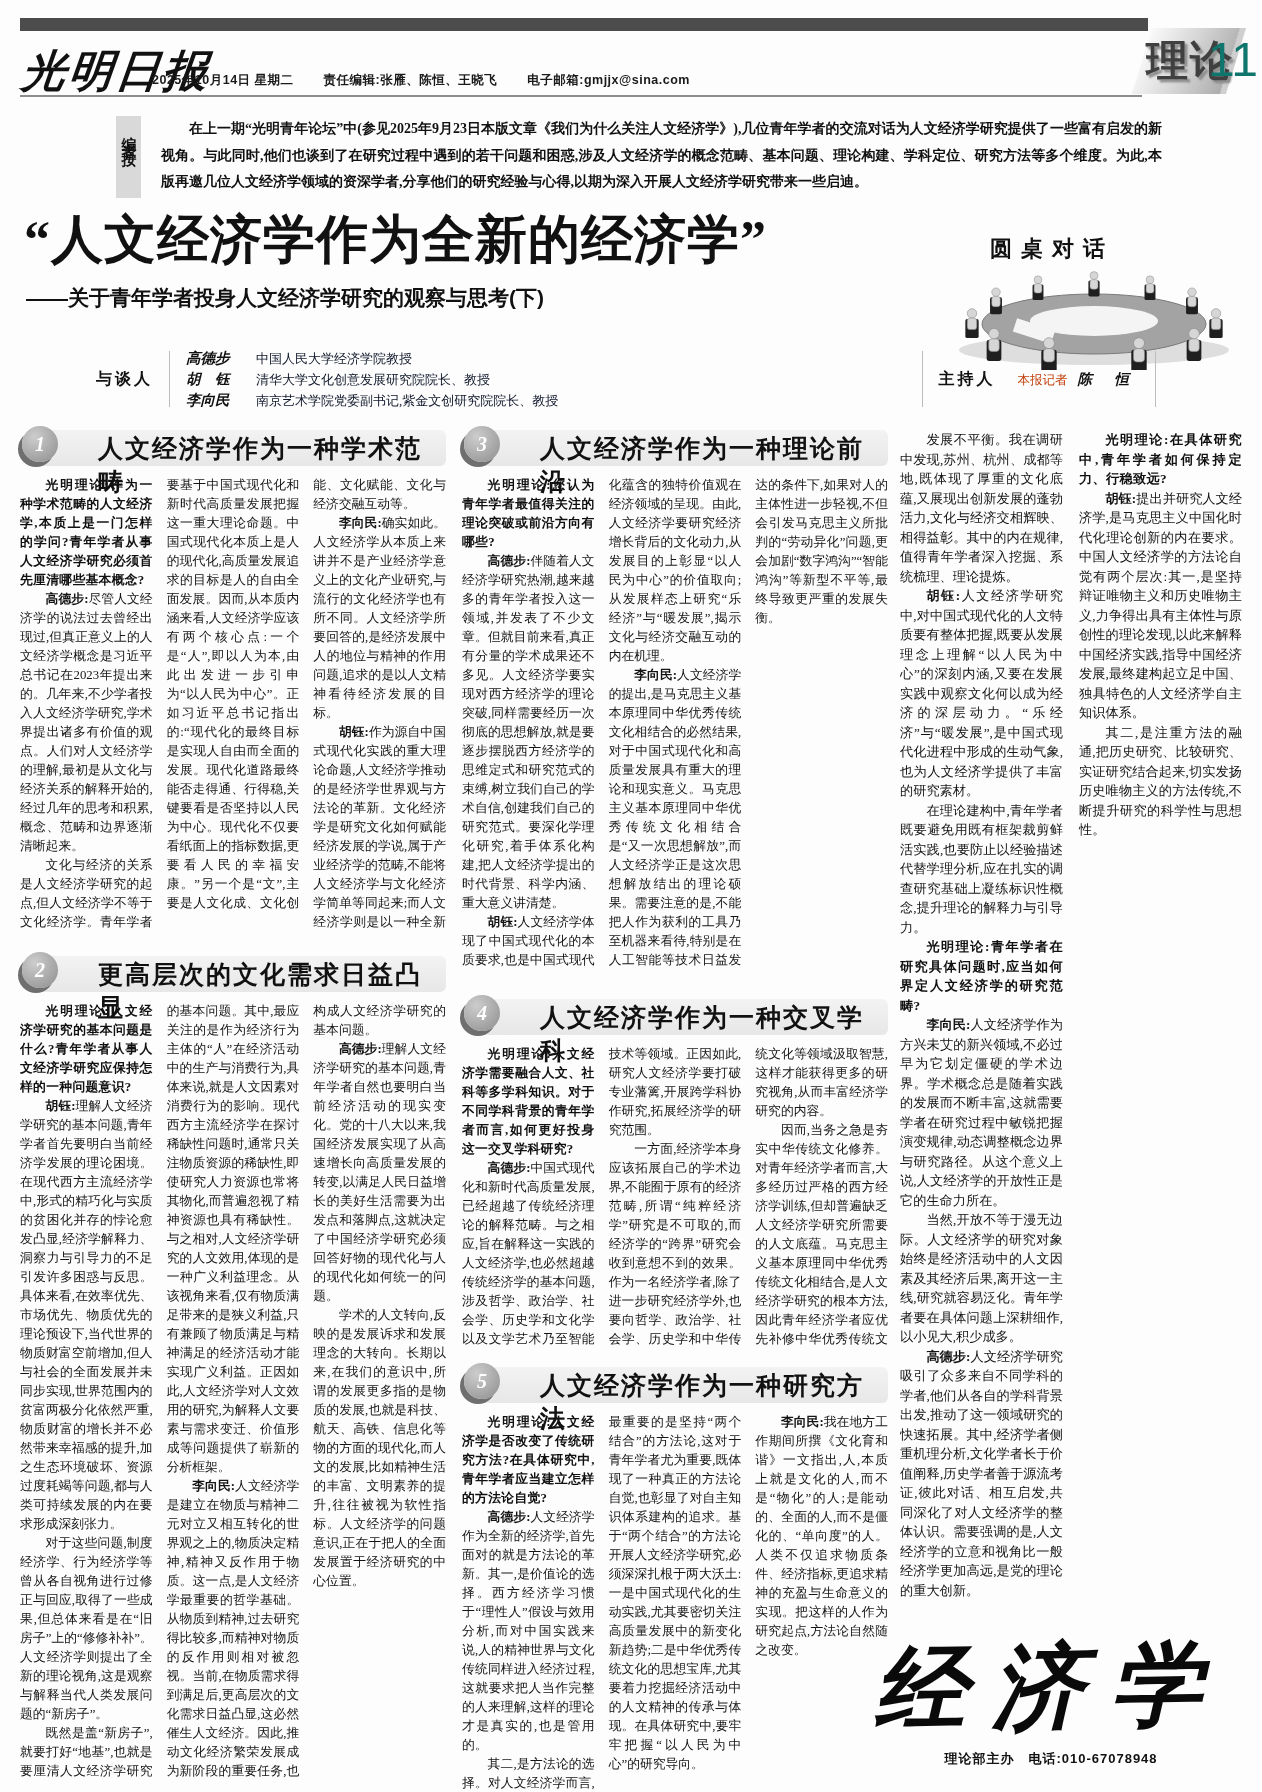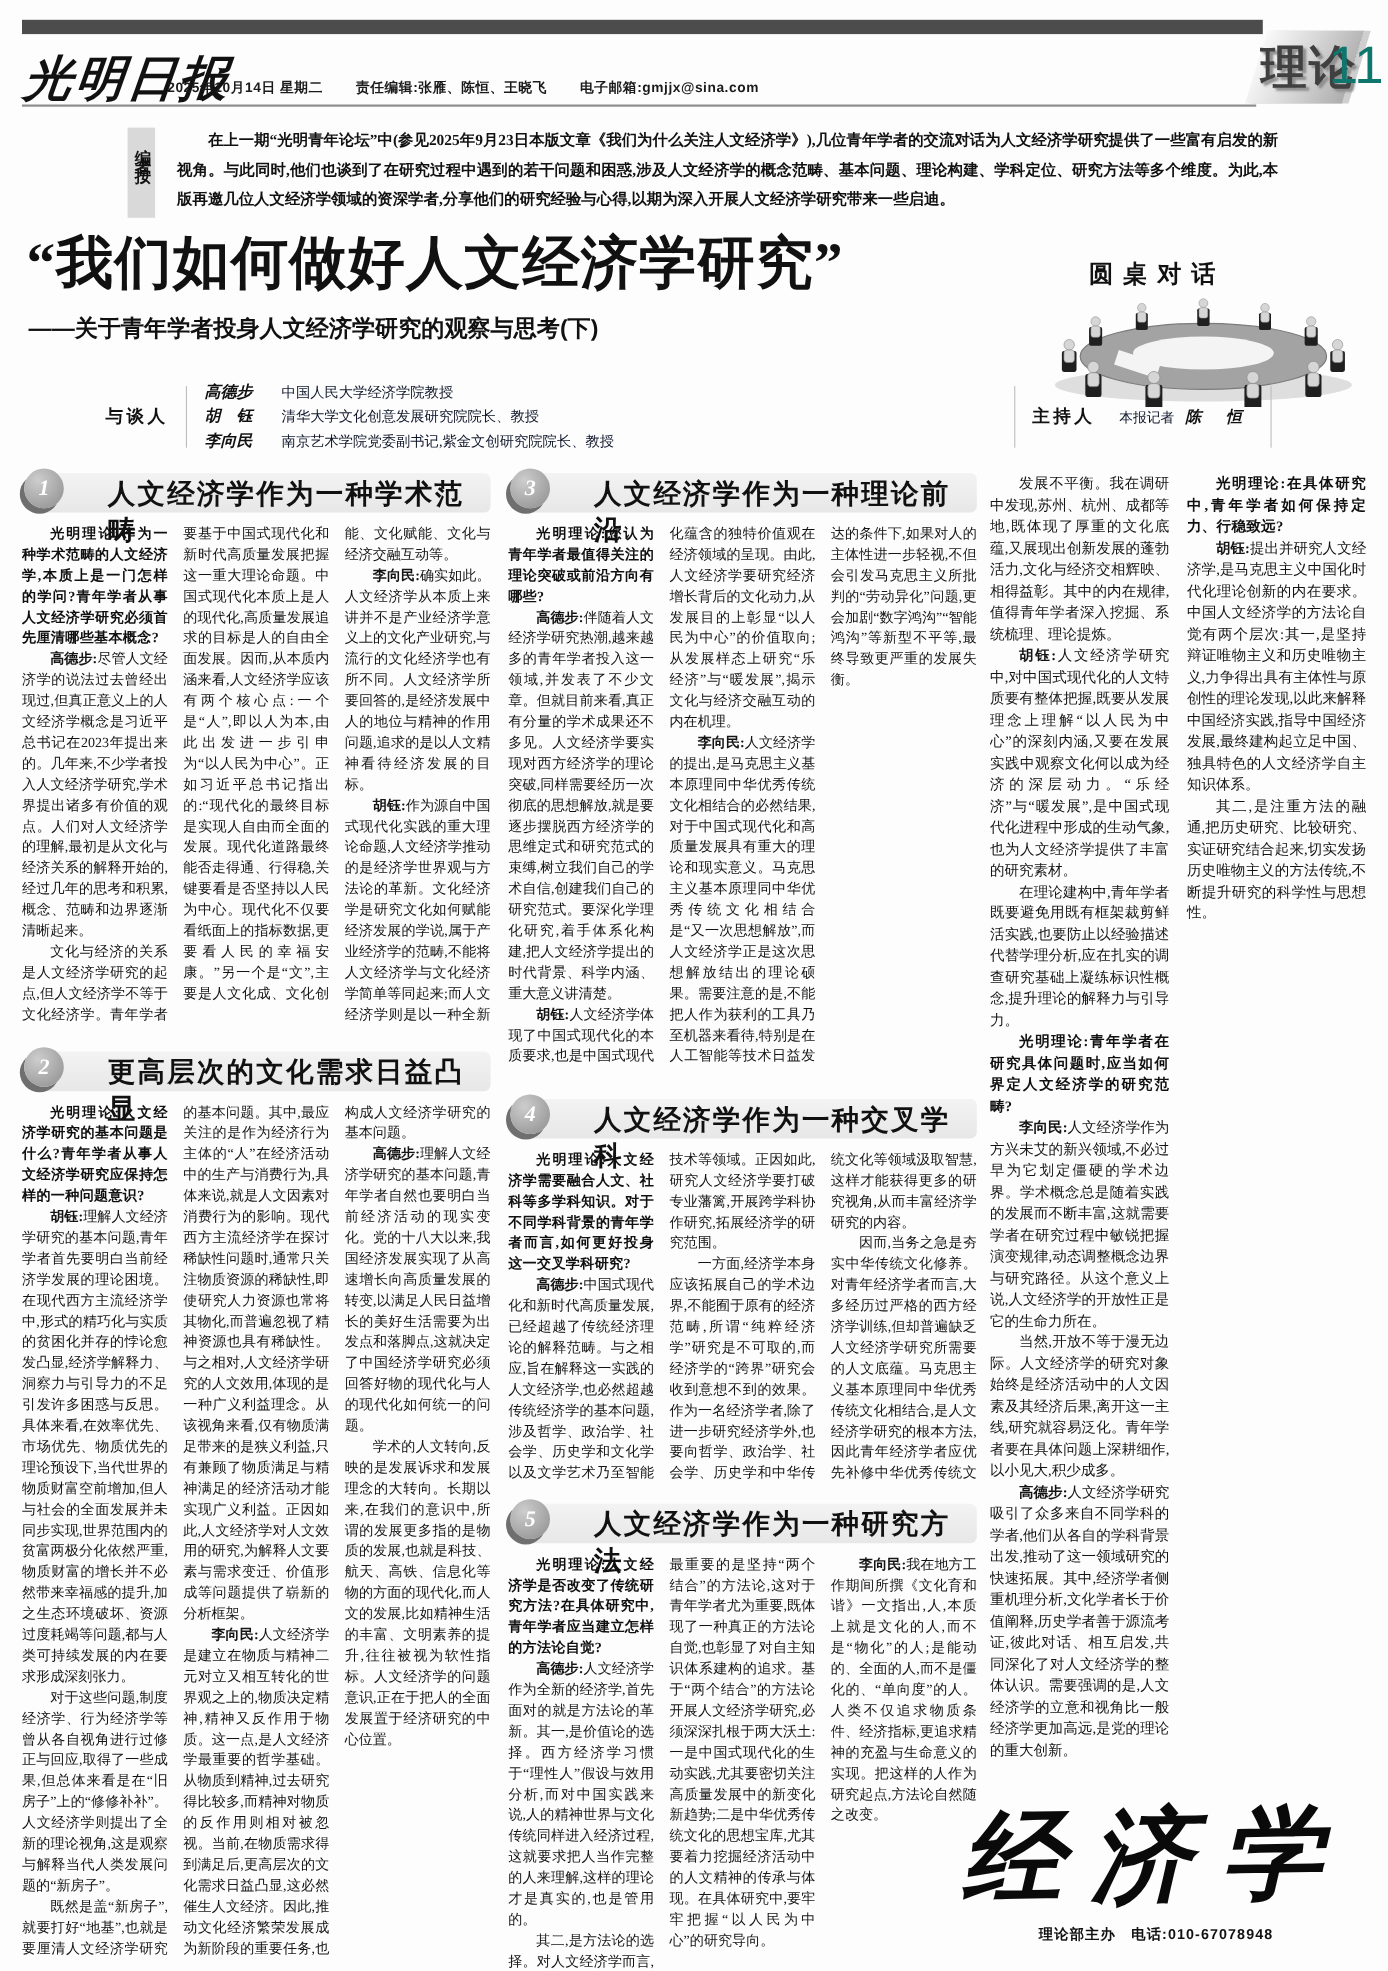--- a/index.html
+++ b/index.html
@@ -39,21 +39,21 @@
   
   .participants{position:absolute;left:96px;top:348px;width:1076px;height:62px;display:flex;align-items:center;}
   .p-label{font-size:16px;font-weight:800;letter-spacing:3px;white-space:nowrap;}
   .vline{width:1px;height:56px;background:#bdbdbd;margin:0 16px;}
   .guest-list{flex:1;display:flex;flex-direction:column;justify-content:flex-end;gap:2px;}
   .guest-row{display:flex;align-items:baseline;line-height:19px;}
   .gname{font-weight:800;font-size:14.5px;font-style:italic;min-width:58px;}
   .gtitle{font-size:13px;margin-left:12px;color:#0f172a;}
   .host{display:flex;align-items:baseline;white-space:nowrap;margin-right:6px;}
   .host .p-label{margin-right:22px;}
-  .host-prefix{font-size:12.5px;color:#0f172a;margin-right:10px;}
+  .host-prefix{font-size:12.5px;color:#c2410c;margin-right:10px;}
   .host-name{font-size:14.5px;font-weight:800;font-style:italic;letter-spacing:4px;}
 
   
   .region{position:absolute;top:430px;}
   .region-left{left:20px;width:426px;}
   .region-mid{left:462px;width:426px;}
   .region-right{left:900px;width:342px;height:1362px;}
 
   .section{margin-bottom:18px;}
   .sec-head{position:relative;height:36px;background:linear-gradient(#f3f3f3,#e7e7e7);
@@ -103,21 +103,21 @@
   <div class="header-rule"></div>
   <div class="lilun-shape"></div>
   <div class="lilun-text sans">理论</div>
   <div class="page-num sans">11</div>
 
   <div class="note">
     <div class="note-label">编者按</div>
     <div class="note-text">在上一期“光明青年论坛”中(参见2025年9月23日本版文章《我们为什么关注人文经济学》),几位青年学者的交流对话为人文经济学研究提供了一些富有启发的新视角。与此同时,他们也谈到了在研究过程中遇到的若干问题和困惑,涉及人文经济学的概念范畴、基本问题、理论构建、学科定位、研究方法等多个维度。为此,本版再邀几位人文经济学领域的资深学者,分享他们的研究经验与心得,以期为深入开展人文经济学研究带来一些启迪。</div>
   </div>
 
-  <div class="headline">“我们如何做好人文经济学研究”</div>
+  <div class="headline">“人文经济学作为全新的经济学”</div>
   <div class="subhead sans">——关于青年学者投身人文经济学研究的观察与思考(下)</div>
 
   <div class="rt-wrap">
     <div class="rt-badge">圆桌对话</div>
     <svg class="rt-svg" width="310" height="104" viewBox="0 0 310 104">
       <ellipse cx="160" cy="84" rx="135" ry="15" fill="#dedede"></ellipse>
       <ellipse cx="160" cy="58" rx="112" ry="30" fill="#a3a3a3" stroke="#7b7b7b"></ellipse>
       <ellipse cx="160" cy="55" rx="64" ry="15" fill="#f4f4f4"></ellipse>
       <rect x="80" y="58" width="40" height="14" fill="#f4f4f4" transform="rotate(18 100 65)"></rect>
       <g id="figset" fill="#d6d6d6" stroke="#8a8a8a" stroke-width="0.6">

